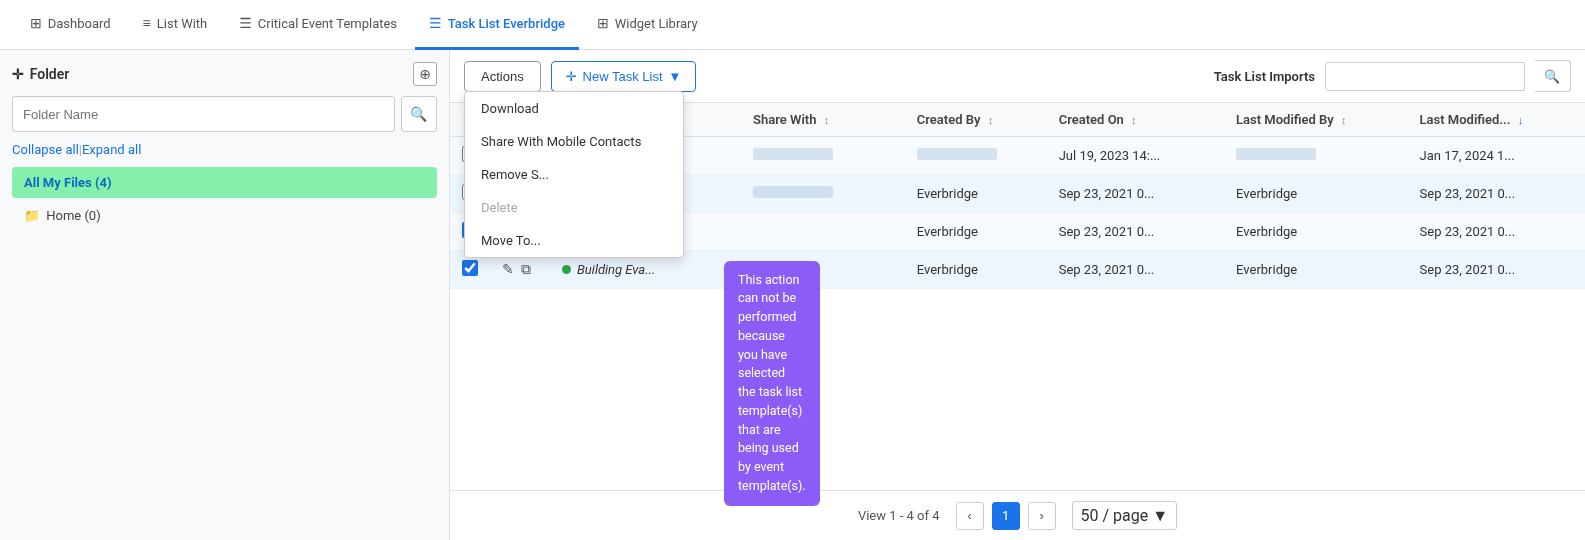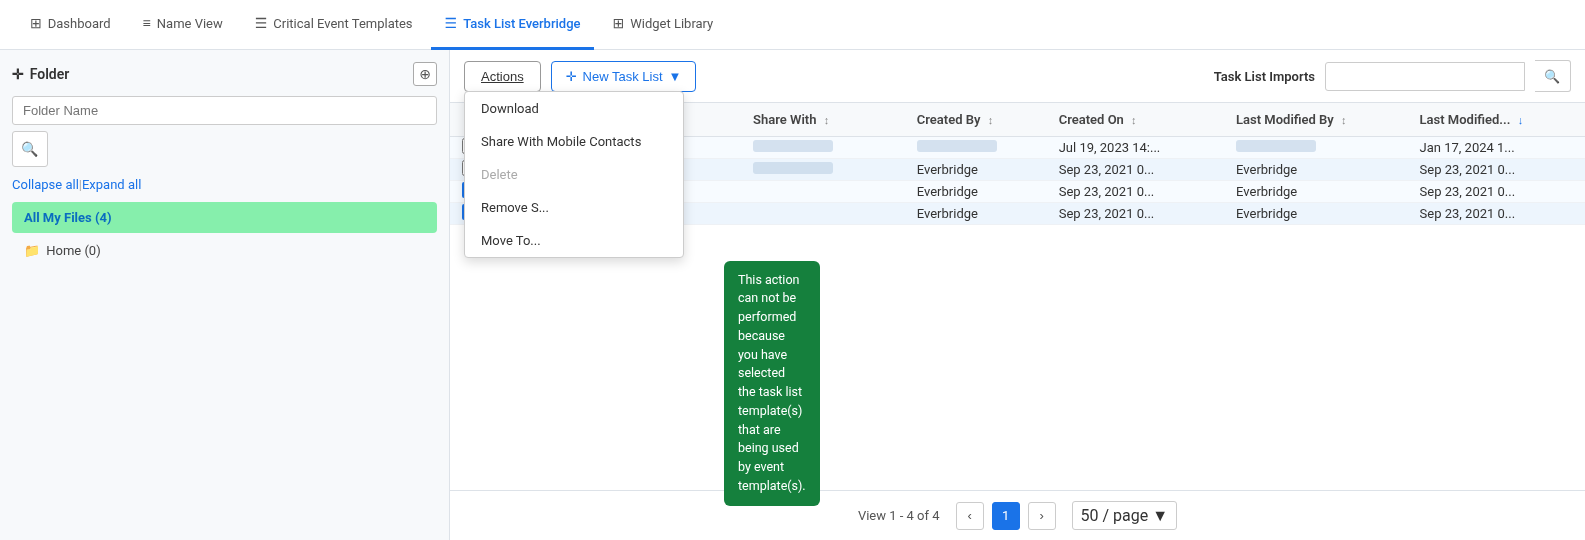--- a/index.html
+++ b/index.html
@@ -12,61 +12,61 @@
     .nav-tab-icon { font-size: 14px; color: inherit; }
 
     
     .main-layout { display: flex; height: 490px; }
 
     
     .sidebar { width: 450px; background: #f7f9fb; border-right: 1px solid #dde2e8; padding: 12px; flex-shrink: 0; }
     .sidebar-header { display: flex; align-items: center; justify-content: space-between; margin-bottom: 10px; }
     .sidebar-title { font-weight: 600; font-size: 14px; display: flex; align-items: center; gap: 6px; }
     .sidebar-add-btn { width: 24px; height: 24px; border: 1px solid #aaa; border-radius: 3px; background: #fff; cursor: pointer; display: flex; align-items: center; justify-content: center; font-size: 14px; color: #555; }
-    .folder-search-row { display: flex; gap: 6px; margin-bottom: 10px; flex-direction: column; }
+    .folder-search-row { display: flex; gap: 6px; margin-bottom: 10px; }
     .folder-search-input { flex: 1; padding: 6px 10px; border: 1px solid #ccc; border-radius: 3px; font-size: 13px; color: #999; }
     .folder-search-btn { width: 36px; height: 36px; border: 1px solid #ccc; border-radius: 3px; background: #fff; cursor: pointer; display: flex; align-items: center; justify-content: center; font-size: 14px; color: #555; }
     .collapse-expand-row { display: flex; align-items: center; margin-bottom: 10px; font-size: 13px; }
     .collapse-link { color: #1a73e8; cursor: pointer; text-decoration: none; }
     .sep { color: #aaa; }
     .sidebar-item { padding: 8px 12px; border-radius: 4px; cursor: pointer; font-size: 13px; margin-bottom: 2px; }
     .sidebar-item.active { background: #86efac; color: #0a6cc0; font-weight: 700; }
     .sidebar-item.inactive { color: #444; }
     .sidebar-folder { display: flex; align-items: center; gap: 6px; padding: 8px 12px; cursor: pointer; font-size: 13px; color: #444; }
     .folder-icon { font-size: 13px; }
 
     
     .content-area { flex: 1; display: flex; flex-direction: column; background: #fff; overflow: hidden; }
 
     
     .toolbar { display: flex; align-items: center; padding: 10px 14px; border-bottom: 1px solid #dde2e8; gap: 10px; background: #fff; }
-    .actions-btn { padding: 7px 16px; border: 1px solid #999; border-radius: 4px; background: #fff; font-size: 13px; cursor: pointer; color: #333; text-decoration: underline; }
+    .actions-btn { padding: 7px 16px; border: 1px solid #999; border-radius: 4px; background: #fff; font-size: 13px; cursor: pointer; color: #333; }
     .new-task-btn { display: flex; align-items: center; gap: 6px; padding: 7px 14px; border: 1px solid #1a73e8; border-radius: 4px; background: #fff; font-size: 13px; color: #1a73e8; cursor: pointer; font-weight: 500; }
     .task-imports-label { margin-left: auto; font-weight: 600; font-size: 13px; color: #333; }
     .imports-search-input { width: 200px; padding: 6px 10px; border: 1px solid #ccc; border-radius: 3px 0 0 3px; font-size: 13px; }
     .imports-search-btn { width: 36px; height: 32px; border: 1px solid #ccc; border-left: none; border-radius: 0 3px 3px 0; background: #fff; cursor: pointer; display: flex; align-items: center; justify-content: center; font-size: 13px; color: #555; }
 
     
     .dropdown-wrapper { position: relative; }
     .dropdown-menu { position: absolute; top: 30px; left: 0; background: #fff; border: 1px solid #ccc; border-radius: 4px; box-shadow: 0 4px 12px rgba(0,0,0,0.15); z-index: 100; min-width: 220px; }
     .dropdown-item { padding: 9px 16px; cursor: pointer; font-size: 13px; color: #333; white-space: nowrap; }
     .dropdown-item.disabled { color: #aaa; cursor: default; }
 
     
-    .tooltip-box { position: absolute; top: 200px; left: 260px; background: #15803d; color: #fff; font-size: 12.5px; padding: 10px 14px; border-radius: 6px; max-width: 220px; line-height: 1.5; z-index: 200; }
+    .tooltip-box { position: absolute; top: 200px; left: 260px; background: #8b5cf6; color: #fff; font-size: 12.5px; padding: 10px 14px; border-radius: 6px; max-width: 220px; line-height: 1.5; z-index: 200; }
 
     
     .table-wrapper { flex: 1; overflow-y: auto; }
     table { width: 100%; border-collapse: collapse; }
     thead th { background: #f7f9fb; padding: 9px 12px; text-align: left; font-size: 13px; font-weight: 600; color: #444; border-bottom: 1px solid #dde2e8; white-space: nowrap; position: sticky; top: 0; }
     thead th .sort-icon { margin-left: 4px; color: #888; font-size: 11px; }
     tbody tr { border-bottom: 1px solid #eef1f5; }
     tbody tr:nth-child(odd) { background: #f7fbff; }
     tbody tr:nth-child(even) { background: #edf5fd; }
-    tbody td { padding: 1px 12px; font-size: 13px; color: #333; vertical-align: middle; margin-top: 9px; }
+    tbody td { padding: 9px 12px; font-size: 13px; color: #333; vertical-align: middle; margin-top: 9px; }
     .check-col { width: 30px; }
     .actions-col { width: 60px; }
     .name-col { min-width: 140px; font-style: italic; }
     .share-col { min-width: 120px; }
     .created-by-col { min-width: 100px; }
     .created-on-col { min-width: 130px; }
     .last-mod-by-col { min-width: 130px; }
     .last-mod-col { min-width: 130px; }
 
     .row-checkbox { width: 16px; height: 16px; accent-color: #1a73e8; cursor: pointer; }
@@ -84,21 +84,21 @@
 </head>
 <body>
 
 <div class="top-nav">
   <div class="nav-tab">
     <span class="nav-tab-icon">⊞</span>
     <span>Dashboard</span>
   </div>
   <div class="nav-tab">
     <span class="nav-tab-icon">≡</span>
-    <span>Name View</span>
+    <span>List With</span>
   </div>
   <div class="nav-tab">
     <span class="nav-tab-icon">☰</span>
     <span>Critical Event Templates</span>
   </div>
   <div class="nav-tab active">
     <span class="nav-tab-icon">☰</span>
     <span>Task List Everbridge</span>
   </div>
   <div class="nav-tab">
@@ -137,22 +137,22 @@
 
   <div class="content-area">
 
     <div class="toolbar">
       <div class="dropdown-wrapper">
         <button class="actions-btn">Actions</button>
         
         <div class="dropdown-menu">
           <div class="dropdown-item">Download</div>
           <div class="dropdown-item">Share With Mobile Contacts</div>
+          <div class="dropdown-item">Remove S...</div>
           <div class="dropdown-item disabled" style="position:relative;">Delete </div>
-          <div class="dropdown-item">Remove S...</div>
           <div class="dropdown-item">Move To...</div>
         </div>
         
         <div class="tooltip-box">This action can not be performed because you have selected the task list template(s) that are being used by event template(s).</div>
       </div>
 
       <button class="new-task-btn">
         <span>✛</span>
         <span>New Task List</span>
         <span>▼</span>

